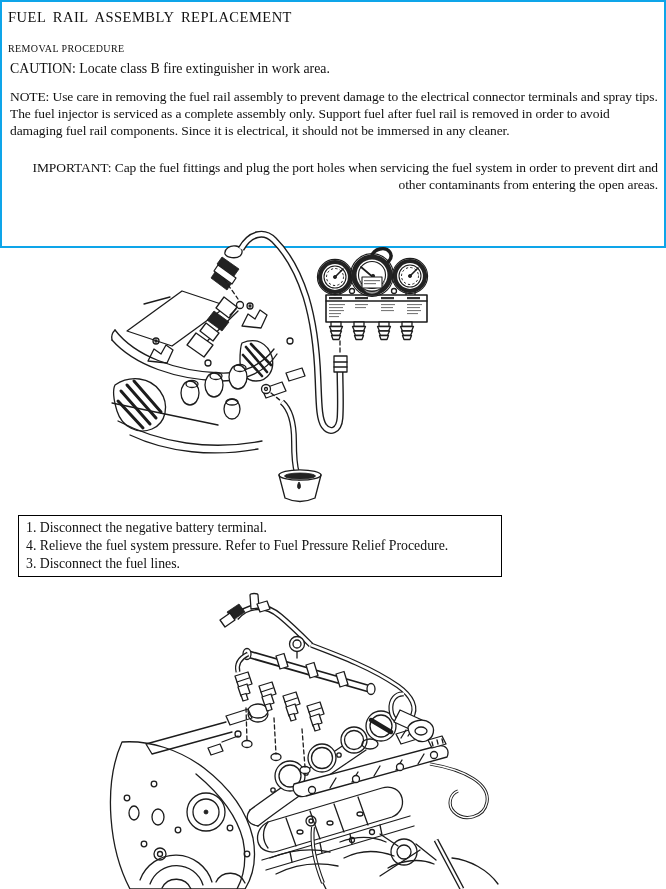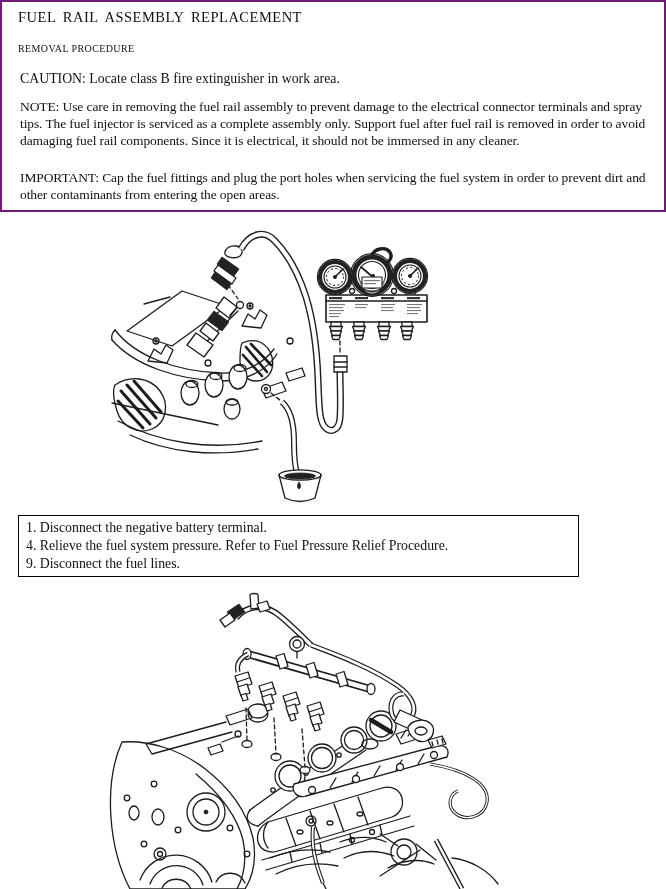--- a/index.html
+++ b/index.html
@@ -2,31 +2,31 @@
 <html><head>
 <meta charset="utf-8">
 <style>
   html,body{margin:0;padding:0;background:#888;}
   .page{
     position:relative;width:666px;height:889px;background:#fff;
     font-family:"Liberation Serif","DejaVu Serif",serif;color:#111;
     overflow:hidden;margin:0 auto;
   }
   .header-box{
-    position:absolute;left:0;top:0;width:666px;height:212px;
-    border:2px solid #701a75;box-sizing:border-box;
-    padding:6px 6px 0 16px;
+    position:absolute;left:0;top:0;width:666px;height:248px;
+    border:2px solid #0ea5e9;box-sizing:border-box;
+    padding:6px 6px 0 6px;
   }
   .doc-title{font-size:14.5px;letter-spacing:.5px;word-spacing:3px;line-height:17px;margin:1px 0 0 0;}
   .doc-subtitle{font-size:10px;letter-spacing:.4px;line-height:17px;margin:14px 0 0 0;}
-  .doc-caution{font-size:13.8px;line-height:17px;margin:13px 0 0 0;padding-left:2px;}
+  .doc-caution{font-size:13.8px;line-height:17px;margin:3px 0 0 0;padding-left:2px;}
   .doc-note{font-size:13.5px;line-height:17px;letter-spacing:-.1px;margin:11px 0 12px 0;padding-left:2px;}
-  .doc-important{font-size:13.5px;line-height:17px;letter-spacing:-.1px;margin:20px 0 0 0;padding-left:2px;}
+  .doc-important{font-size:13.5px;line-height:17px;letter-spacing:-.1px;margin:20px 0 0 0;padding-left:2px;text-align:right;}
   .steps-box{
-    position:absolute;left:18px;top:515px;width:561px;height:62px;
+    position:absolute;left:18px;top:515px;width:484px;height:62px;
     border:1.5px solid #000;box-sizing:border-box;
     padding:3px 11px 0 7px;
   }
   .step-line{font-size:13.8px;line-height:18px;}
   .fig{position:absolute;left:0;}
   #fig1{top:213px;}
   #fig2{top:592px;}
   
   .ln{fill:none;stroke:#1c1c1c;stroke-width:1.3;stroke-linecap:round;stroke-linejoin:round;}
   .fw{fill:#ffffff;stroke:#1c1c1c;stroke-width:1.3;stroke-linejoin:round;}
@@ -222,21 +222,21 @@
         <rect class="graybar" x="364" y="70" width="12" height="1.2"></rect>
       </g>
       <circle class="ln" cx="352" cy="78" r="2.5"></circle>
         <circle class="ln" cx="394" cy="78" r="2.5"></circle>
     </g>
   </svg>
 
   <div class="steps-box">
     <div class="step-line">1. Disconnect the negative battery terminal.</div>
     <div class="step-line">4. Relieve the fuel system pressure. Refer to Fuel Pressure Relief Procedure.</div>
-    <div class="step-line">9. Disconnect the fuel lines.</div>
+    <div class="step-line">3. Disconnect the fuel lines.</div>
   </div>
 
   <svg id="fig2" class="fig" width="666" height="297" viewBox="0 0 666 297">
 
     <g>
 
       <path class="fw" d="M122,150 C150,148 180,158 204,176 C230,196 247,220 253,246 C257,268 253,284 245,297 L130,297 C120,278 113,254 111,226 C109,198 113,170 122,150 Z"></path>
       <path class="ln" d="M196,182 C220,202 237,224 243,248 C247,268 244,284 237,297"></path>
       <circle class="fw" cx="206" cy="220" r="19"></circle>
         <circle class="ln" cx="206" cy="220" r="13"></circle>

